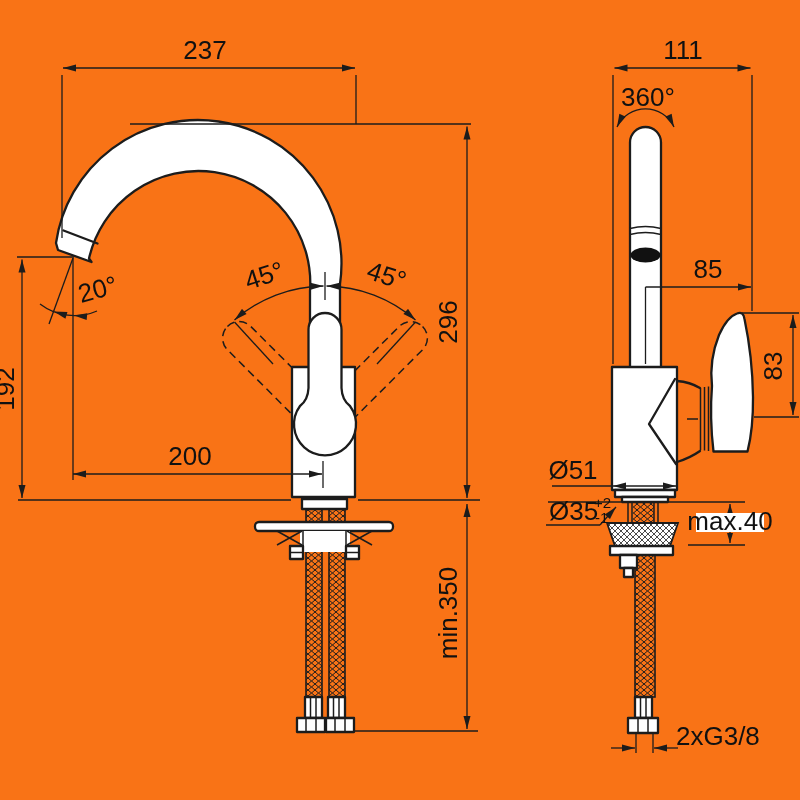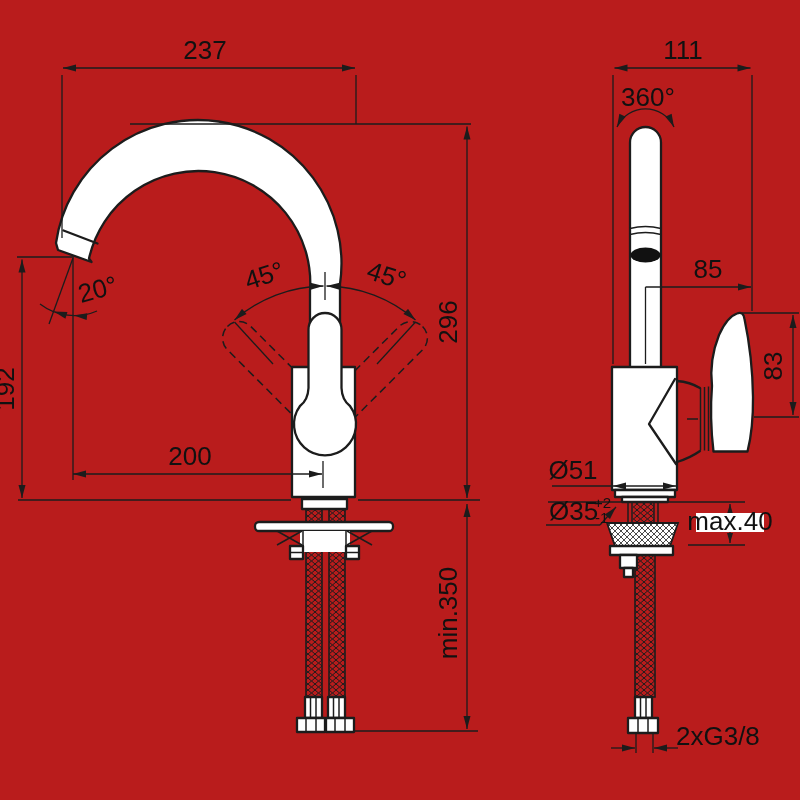--- a/index.html
+++ b/index.html
@@ -1,16 +1,16 @@
 <!DOCTYPE html>
 <html><head>
 <meta charset="utf-8">
 <style>
   html,body{margin:0;padding:0;background:#fff;}
-  .sheet{width:800px;height:800px;background:#b91c1c;position:relative;font-family:"Liberation Sans",sans-serif;}
+  .sheet{width:800px;height:800px;background:#f97316;position:relative;font-family:"Liberation Sans",sans-serif;}
   svg{display:block;}
   .part{stroke:#1c1c1c;stroke-width:2.3;fill:none;stroke-linejoin:round;stroke-linecap:round;}
   .partf{stroke:#1c1c1c;stroke-width:2.3;fill:#ffffff;stroke-linejoin:round;}
   .thin{stroke:#1c1c1c;stroke-width:1.5;fill:none;}
   .dim{stroke:#1c1c1c;stroke-width:1.3;fill:none;}
   .ghost{stroke:#1c1c1c;stroke-width:1.5;fill:none;stroke-dasharray:8 5;}
   .lbl{font-family:"Liberation Sans",sans-serif;font-size:26px;fill:#111;stroke:none;}
   .lbls{font-family:"Liberation Sans",sans-serif;font-size:15px;fill:#111;stroke:none;}
   .mid{text-anchor:middle;}
 </style>

